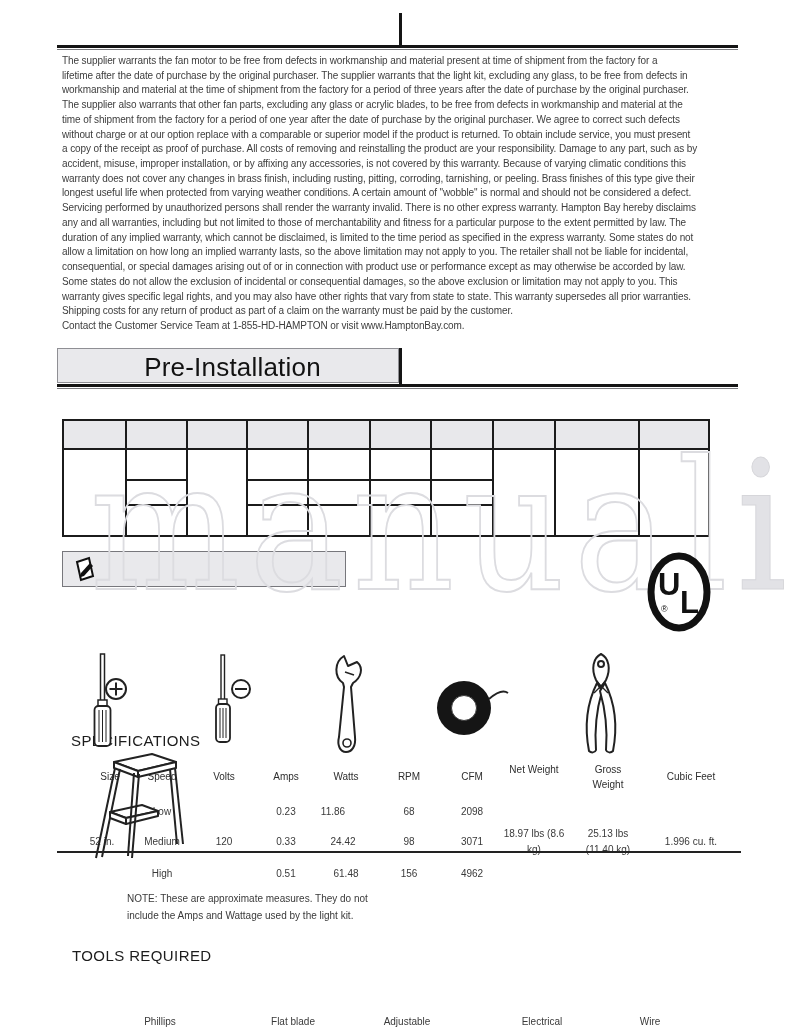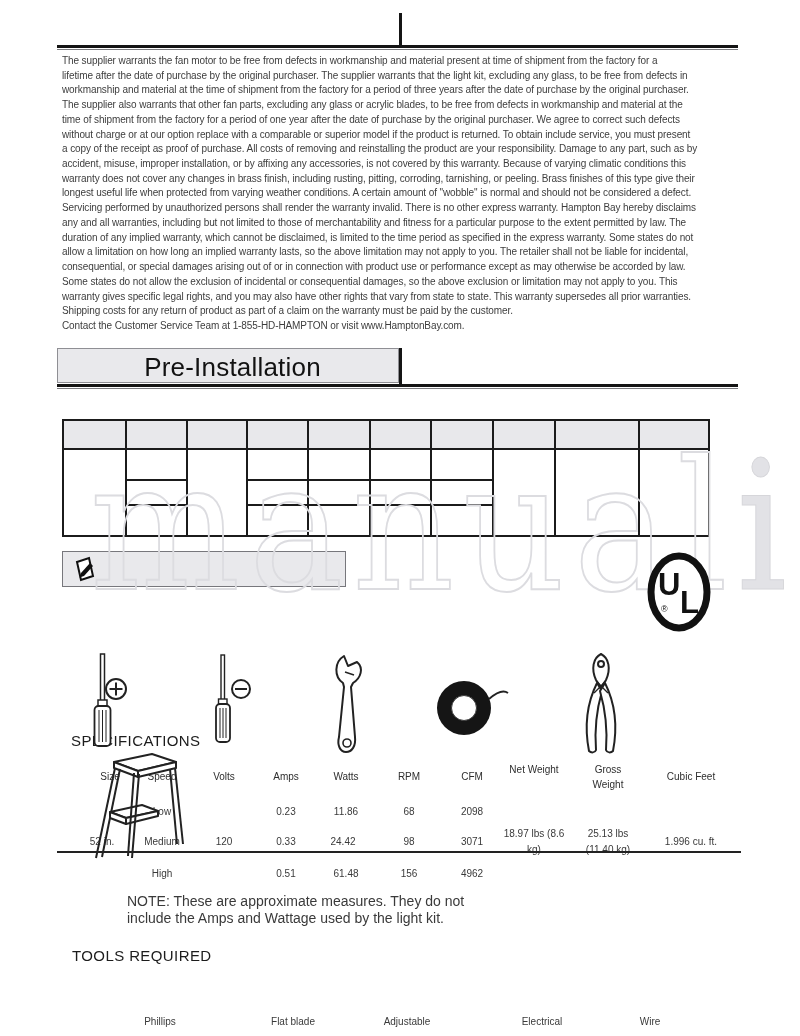--- a/index.html
+++ b/index.html
@@ -25,21 +25,21 @@
         color:transparent;-webkit-text-stroke:2px #dcdce0;
         transform:scaleX(0.88);transform-origin:left top;white-space:nowrap;}
   #watermark .wm-i{color:#e2e2e6;-webkit-text-stroke:1px #d6d6da;}
   
   #note-box{position:absolute;left:62px;top:551px;width:284px;height:36px;background:#e9e9ec;
         border:1px solid #77777c;box-sizing:border-box;z-index:2;}
   
   .spec-cell{position:absolute;font-size:10px;color:#3a3a3a;text-align:center;z-index:2;line-height:15px;}
   .spec-head{color:#2e2e2e;}
   .headline{position:absolute;font-size:15px;color:#1c1c1c;letter-spacing:0.4px;z-index:2;}
-  .note-line{position:absolute;left:127px;white-space:nowrap;font-size:14px;color:#3a3a3a;z-index:2;}
+  .note-line{position:absolute;left:127px;white-space:nowrap;font-size:10px;color:#3a3a3a;z-index:2;}
   #strike-line{position:absolute;left:57px;top:851px;width:684px;height:2px;background:#222;z-index:2;}
   .tool-label{position:absolute;font-size:10px;color:#3a3a3a;text-align:center;width:90px;z-index:2;}
   .icon{position:absolute;z-index:3;}
   #ul-logo{z-index:6;}
 </style>
 </head>
 <body>
 
 <div id="page">
 
@@ -193,21 +193,21 @@
       <div class="spec-cell spec-head" style="left: 179px; top: 769px; width: 90px;">Volts</div>
       <div class="spec-cell spec-head" style="left: 241px; top: 769px; width: 90px;">Amps</div>
       <div class="spec-cell spec-head" style="left: 301px; top: 769px; width: 90px;">Watts</div>
       <div class="spec-cell spec-head" style="left: 364px; top: 769px; width: 90px;">RPM</div>
       <div class="spec-cell spec-head" style="left: 427px; top: 769px; width: 90px;">CFM</div>
       <div class="spec-cell spec-head" style="left: 508px; top: 762px; width: 52px;">Net Weight</div>
       <div class="spec-cell spec-head" style="left: 582px; top: 762px; width: 52px;">Gross Weight</div>
       <div class="spec-cell spec-head" style="left: 646px; top: 769px; width: 90px;">Cubic Feet</div>
       <div class="spec-cell" style="left: 117px; top: 804px; width: 90px; line-height: 15px;">Low</div>
       <div class="spec-cell" style="left: 241px; top: 804px; width: 90px; line-height: 15px;">0.23</div>
-      <div class="spec-cell" style="left: 301px; top: 804px; width: 90px; line-height: 15px;">11.86</div>
+      <div class="spec-cell" style="left: 288px; top: 804px; width: 90px; line-height: 15px;">11.86</div>
       <div class="spec-cell" style="left: 364px; top: 804px; width: 90px; line-height: 15px;">68</div>
       <div class="spec-cell" style="left: 427px; top: 804px; width: 90px; line-height: 15px;">2098</div>
       <div class="spec-cell" style="left: 57px; top: 834px; width: 90px; line-height: 15px;">52 in.</div>
       <div class="spec-cell" style="left: 117px; top: 834px; width: 90px; line-height: 15px;">Medium</div>
       <div class="spec-cell" style="left: 179px; top: 834px; width: 90px; line-height: 15px;">120</div>
       <div class="spec-cell" style="left: 241px; top: 834px; width: 90px; line-height: 15px;">0.33</div>
       <div class="spec-cell" style="left: 298px; top: 834px; width: 90px; line-height: 15px;">24.42</div>
       <div class="spec-cell" style="left: 364px; top: 834px; width: 90px; line-height: 15px;">98</div>
       <div class="spec-cell" style="left: 427px; top: 834px; width: 90px; line-height: 15px;">3071</div>
       <div class="spec-cell" style="left: 503px; top: 826px; width: 62px; line-height: 16px;">18.97 lbs (8.6 kg)</div>

